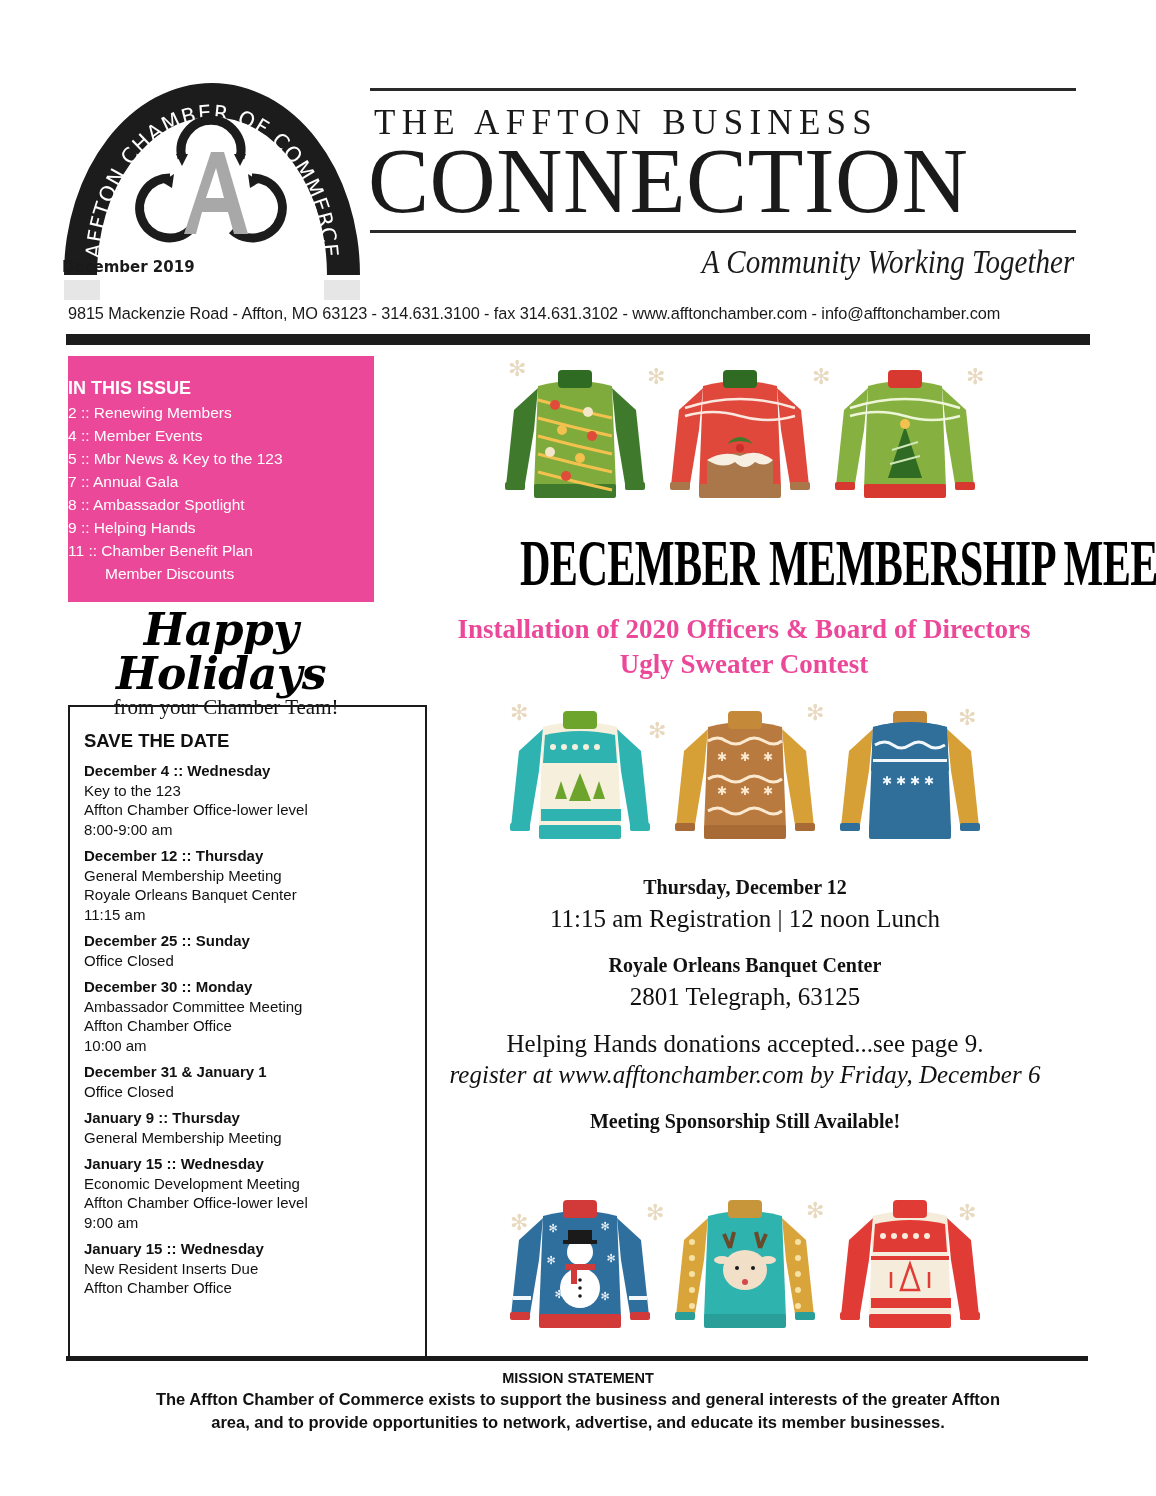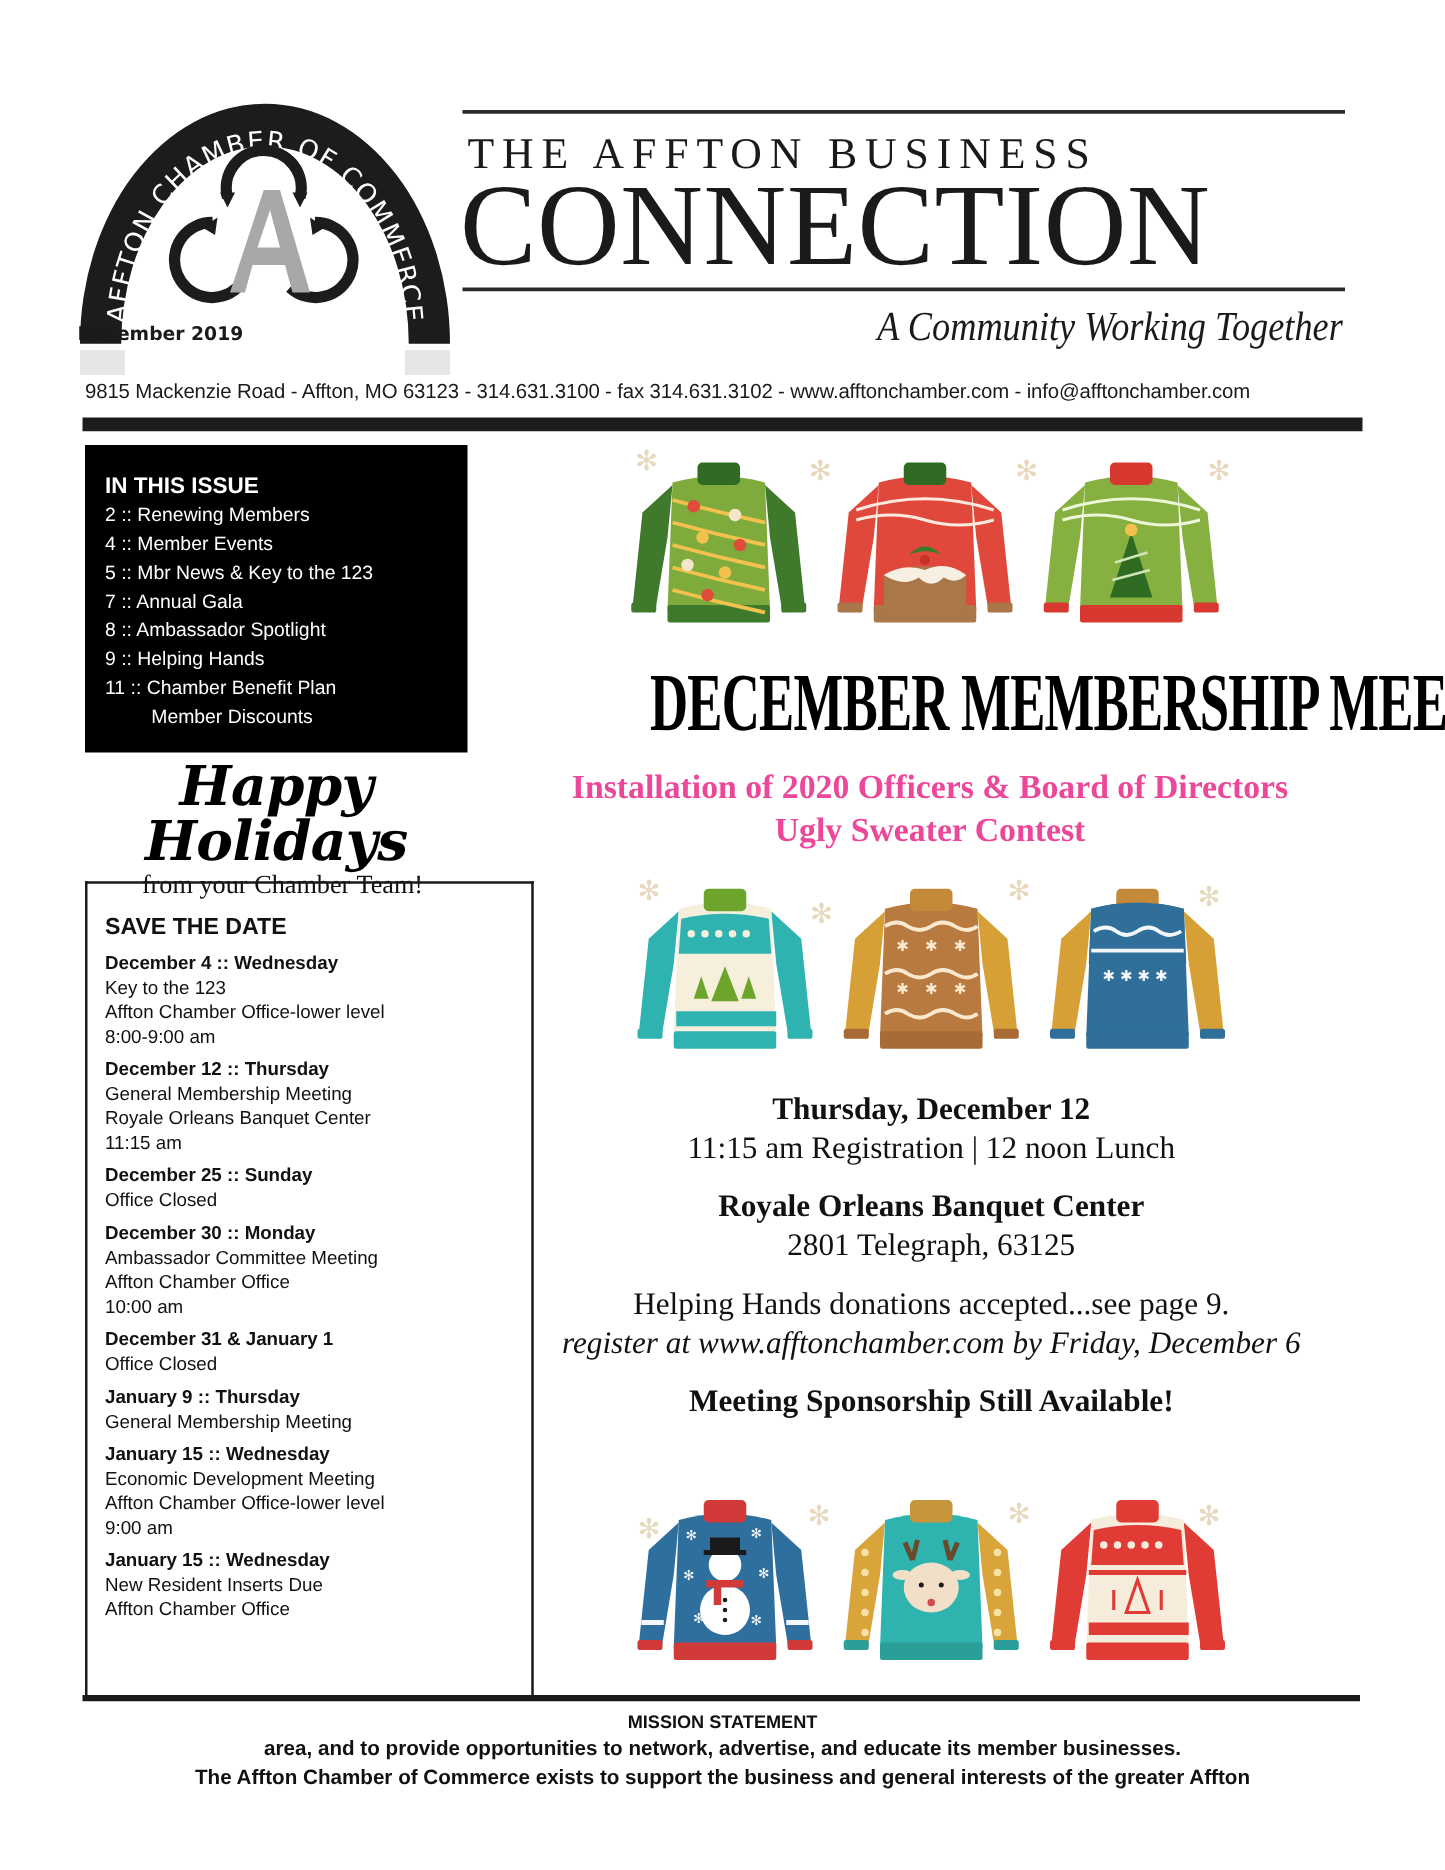--- a/index.html
+++ b/index.html
@@ -22,21 +22,21 @@
     letter-spacing: 0.5px; white-space: nowrap; transform: scaleX(0.985); transform-origin: left; }
   .tagline { position: absolute; right: 82px; top: 244px; font-family: "Liberation Serif", serif;
     font-style: italic; font-size: 33px; color: #1a1a1a; white-space: nowrap; transform: scaleX(0.88); transform-origin: right; }
 
   .contact-line { position: absolute; left: 68px; top: 304px; width: 1020px; font-size: 16.3px;
     color: #1a1a1a; white-space: nowrap; letter-spacing: -0.1px; }
   .thick-bar { position: absolute; left: 66px; top: 334px; width: 1024px; height: 11px; background: #1c1c1c; }
 
   
   .issue-box { position: absolute; left: 68px; top: 356px; width: 306px; height: 246px;
-    background: #000000; color: #fff; padding: 20px 16px 0 16px; }
+    background: #ec4899; color: #fff; padding: 20px 16px 0 0; }
   .issue-box h2 { font-size: 18px; font-weight: bold; line-height: 24px; margin-bottom: 1px; }
   .issue-box li { list-style: none; font-size: 15.5px; line-height: 23px; }
   .issue-box li.cont { padding-left: 37px; }
 
   
   .holidays { position: absolute; left: 66px; top: 608px; width: 310px; text-align: center; }
   .holidays-script { font-family: "DejaVu Serif", serif; font-style: italic; font-weight: bold;
     font-size: 44px; line-height: 44px; color: #000; letter-spacing: -0.5px; }
   .holidays-sub { font-family: "Liberation Serif", serif; font-size: 21px; line-height: 22px; color: #111; margin-left: 10px; }
 
@@ -58,21 +58,21 @@
   .headline { position: absolute; left: 394px; top: 523px; width: 700px; text-align: center;
     font-family: "Liberation Serif", serif; font-weight: bold; font-size: 66px; line-height: 80px;
     color: #000; white-space: nowrap; transform: scaleX(0.64); transform-origin: center; letter-spacing: -1px; }
   .sub-head { position: absolute; left: 394px; width: 700px; text-align: center;
     font-family: "Liberation Serif", serif; font-weight: bold; font-size: 27px; color: #ec4899; white-space: nowrap; }
   .sub-head.l1 { top: 614px; }
   .sub-head.l2 { top: 649px; }
 
   .details { position: absolute; left: 400px; top: 872px; width: 690px; text-align: center;
     font-family: "Liberation Serif", serif; color: #111; }
-  .details .b { font-weight: bold; font-size: 25px; line-height: 31px; }
+  .details .b { font-weight: bold; font-size: 20px; line-height: 31px; }
   .details .r { font-size: 25px; line-height: 31px; }
   .details .i { font-style: italic; font-size: 25px; line-height: 31px; }
   .details .gap { height: 16px; }
 
   
   .footer-bar { position: absolute; left: 66px; top: 1356px; width: 1022px; height: 5px; background: #1a1a1a; }
   .mission { position: absolute; left: 66px; top: 1368px; width: 1024px; text-align: center; font-weight: bold; color: #111; }
   .mission .m-title { font-size: 14.5px; line-height: 20px; }
   .mission .m-text { font-size: 16.5px; line-height: 23px; }
 </style>
@@ -392,15 +392,15 @@
       <rect x="36" y="66" width="78" height="4" fill="#e03c35"></rect>
       <rect x="36" y="108" width="80" height="10" fill="#e03c35"></rect>
       <polygon points="75,74 66,100 84,100" fill="none" stroke="#e03c35" stroke-width="2.5"></polygon>
       <path d="M56 82 L56 98 M94 82 L94 98" stroke="#e03c35" stroke-width="2.5"></path>
     </svg>
   </div>
 
 <div class="footer-bar"></div>
 <div class="mission">
   <div class="m-title">MISSION STATEMENT</div>
+  <div class="m-text">The Affton Chamber of Commerce exists to support the business and general interests of the greater Affton</div>
   <div class="m-text">area, and to provide opportunities to network, advertise, and educate its member businesses.</div>
-  <div class="m-text">The Affton Chamber of Commerce exists to support the business and general interests of the greater Affton</div>
 </div>
 
 </body></html>

